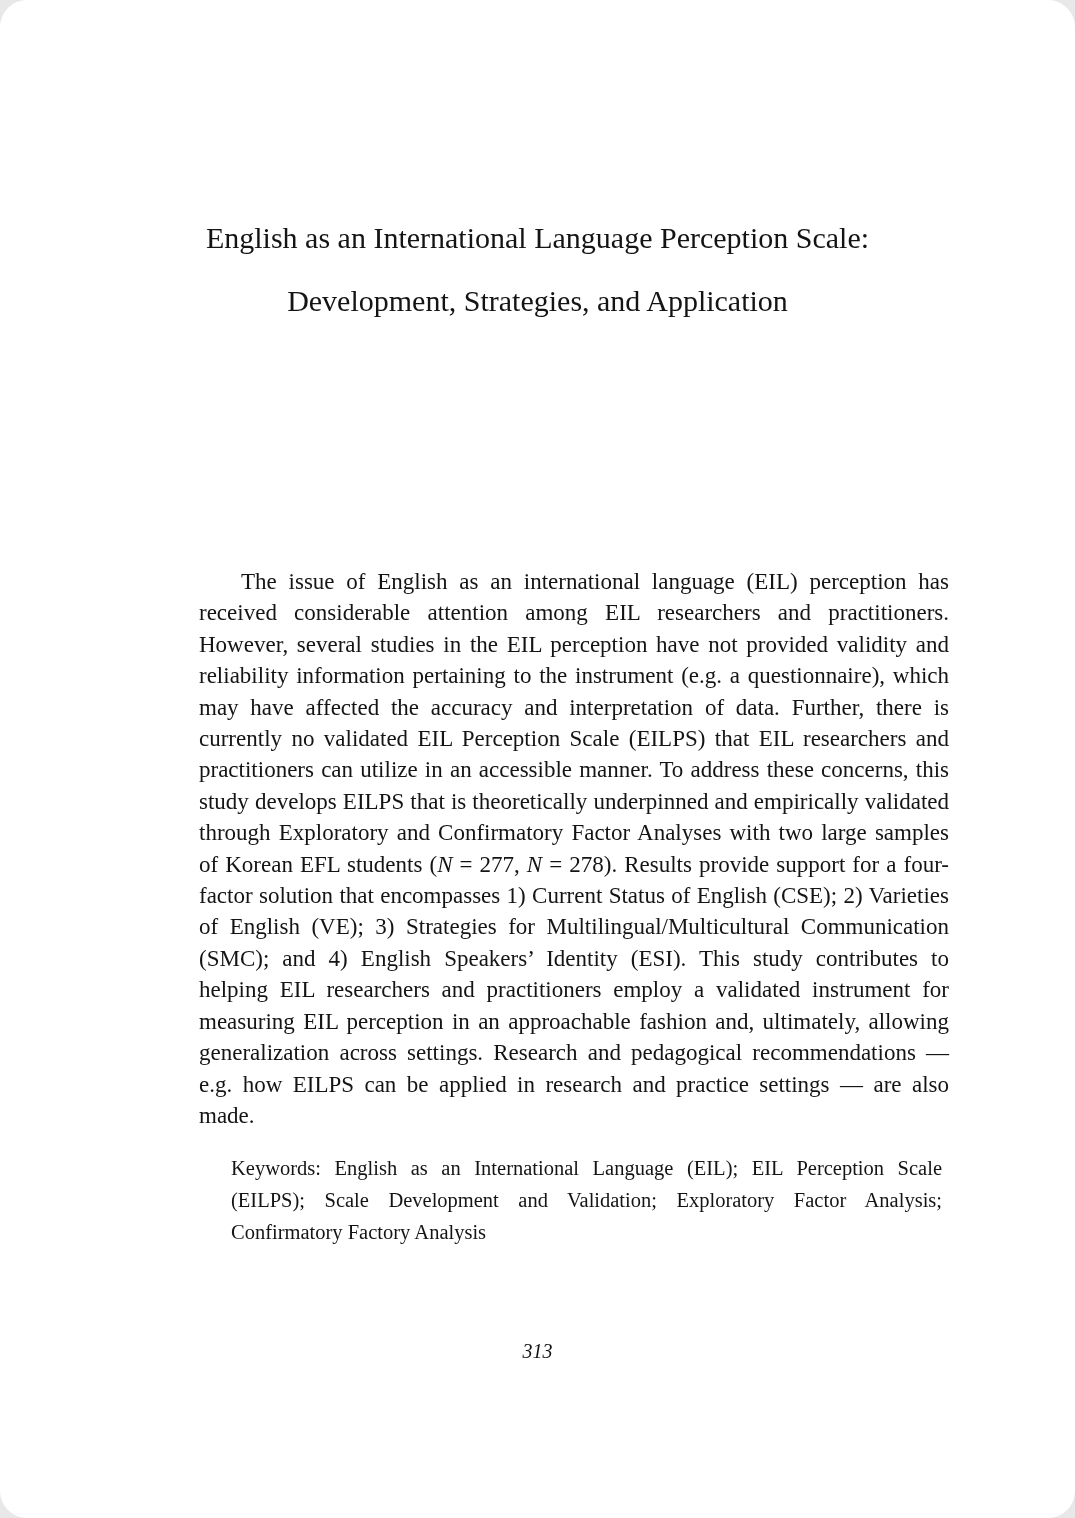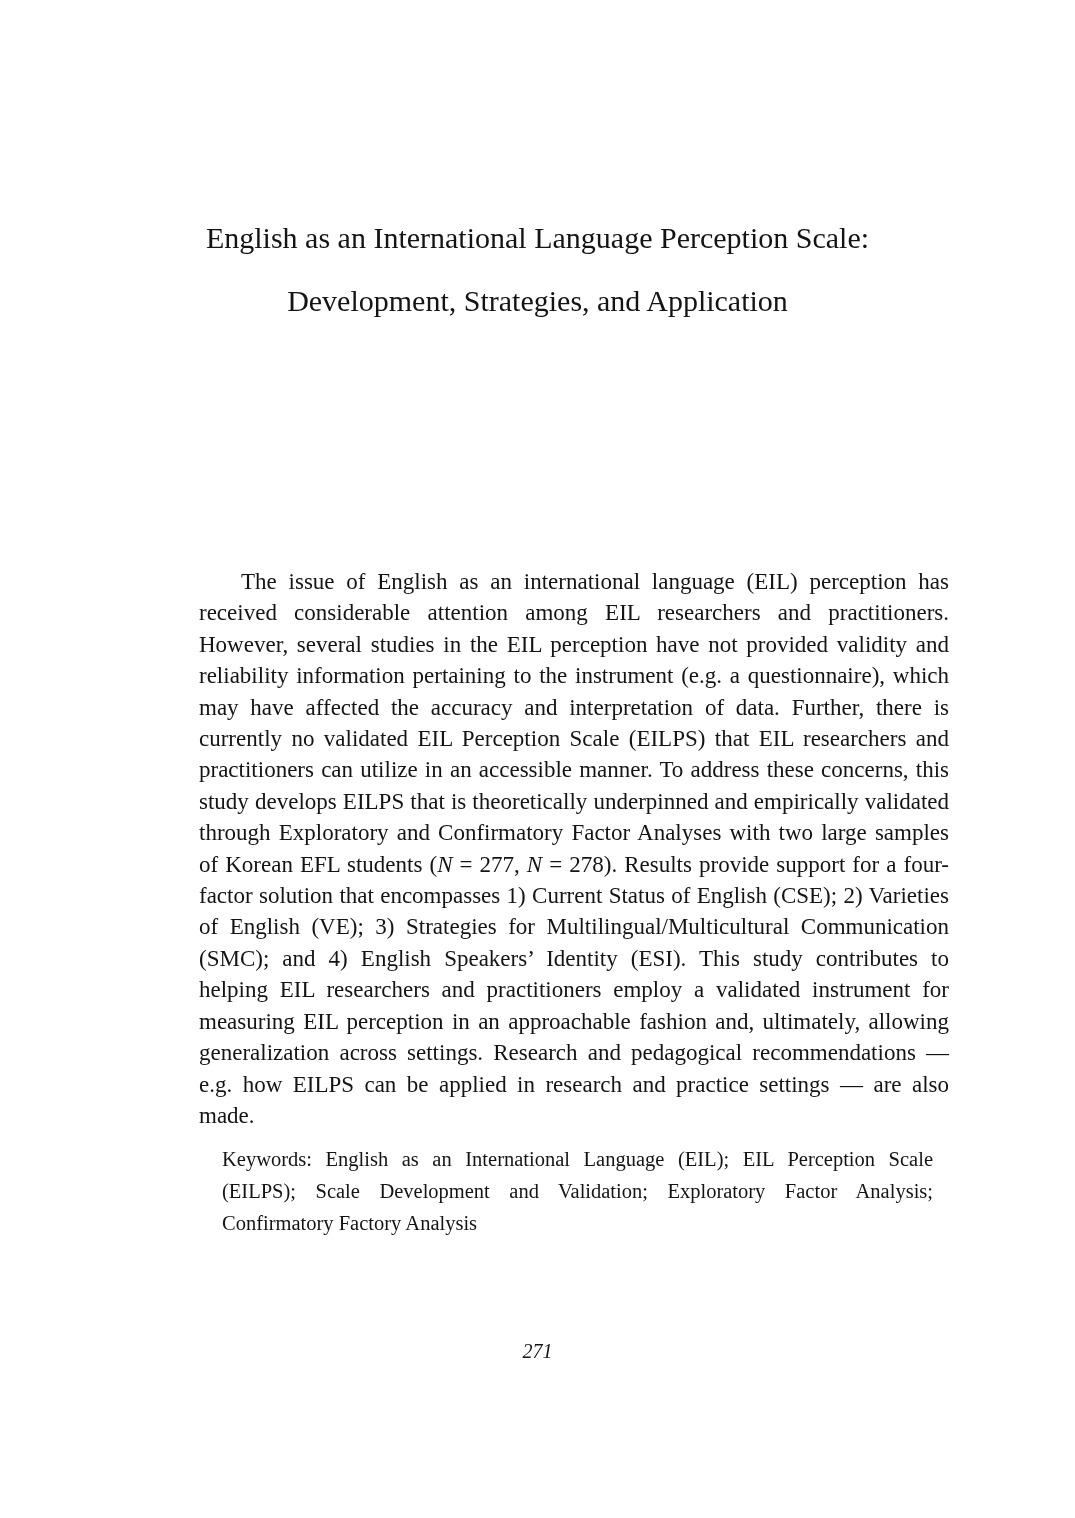--- a/index.html
+++ b/index.html
@@ -9,20 +9,21 @@
   }
   .page {
     position: relative;
     width: 1075px;
     height: 1518px;
     margin: 0 auto;
     background: #ffffff;
     color: #141414;
     font-family: "Liberation Serif", "DejaVu Serif", serif;
     overflow: hidden;
+    border-radius: 27px;
   }
   .title {
     position: absolute;
     top: 206px;
     left: 0;
     width: 100%;
     margin: 0;
     text-align: center;
     font-weight: 400;
     font-size: 30px;
@@ -51,21 +52,21 @@
     text-indent: 42px;
   }
   .abstract i {
     font-style: italic;
   }
   .keywords {
     position: absolute;
     top: 1143px;
     left: 222px;
     width: 711px;
-    margin: 0;
+    margin: 9px;
     font-size: 20.5px;
     line-height: 32px;
     text-align: justify;
   }
   .page-number {
     position: absolute;
     top: 1340px;
     left: 0;
     width: 100%;
     text-align: center;
@@ -81,15 +82,15 @@
   <h1 class="title">
     <span class="title-line">English as an International Language Perception Scale:</span>
     <span class="title-line">Development, Strategies, and Application</span>
   </h1>
 
 
   <p class="abstract"><span>The issue of English as an international language (EIL) perception has received considerable attention among EIL researchers and practitioners. However, several studies in the EIL perception have not provided validity and reliability information pertaining to the instrument (e.g. a questionnaire), which may have affected the accuracy and interpretation of data. Further, there is currently no validated EIL Perception Scale (EILPS) that EIL researchers and practitioners can utilize in an accessible manner. To address these concerns, this study develops EILPS that is theoretically underpinned and empirically validated through Exploratory and Confirmatory Factor Analyses with two large samples of Korean EFL students (</span><i>N</i><span> = 277, </span><i>N</i><span> = 278). Results provide support for a four-factor solution that encompasses 1) Current Status of English (CSE); 2) Varieties of English (VE); 3) Strategies for Multilingual/Multicultural Communication (SMC); and 4) English Speakers’ Identity (ESI). This study contributes to helping EIL researchers and practitioners employ a validated instrument for measuring EIL perception in an approachable fashion and, ultimately, allowing generalization across settings. Research and pedagogical recommendations — e.g. how EILPS can be applied in research and practice settings — are also made.</span></p>
 
   <p class="keywords">Keywords: English as an International Language (EIL); EIL Perception Scale (EILPS); Scale Development and Validation; Exploratory Factor Analysis; Confirmatory Factory Analysis</p>
 
-  <div class="page-number">271</div>
+  <div class="page-number">313</div>
 
 </div>
 
 </body></html>

